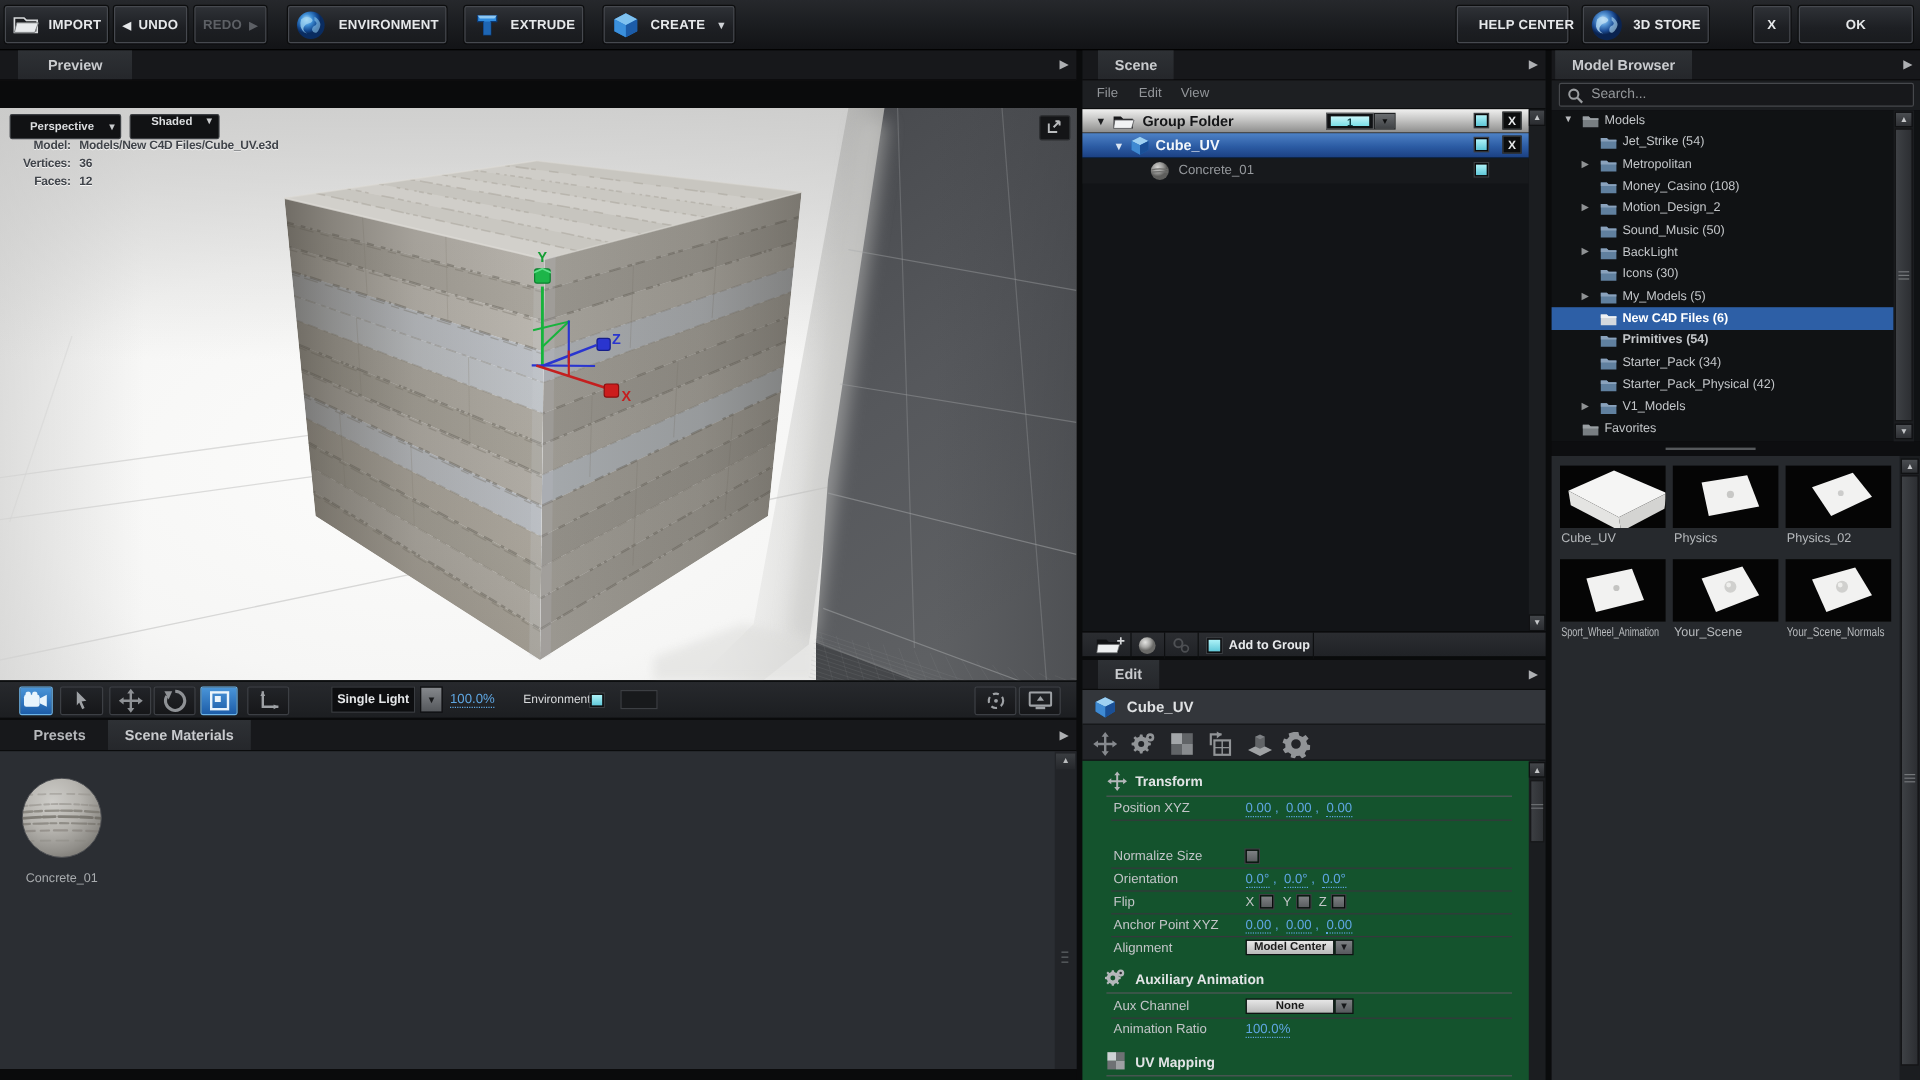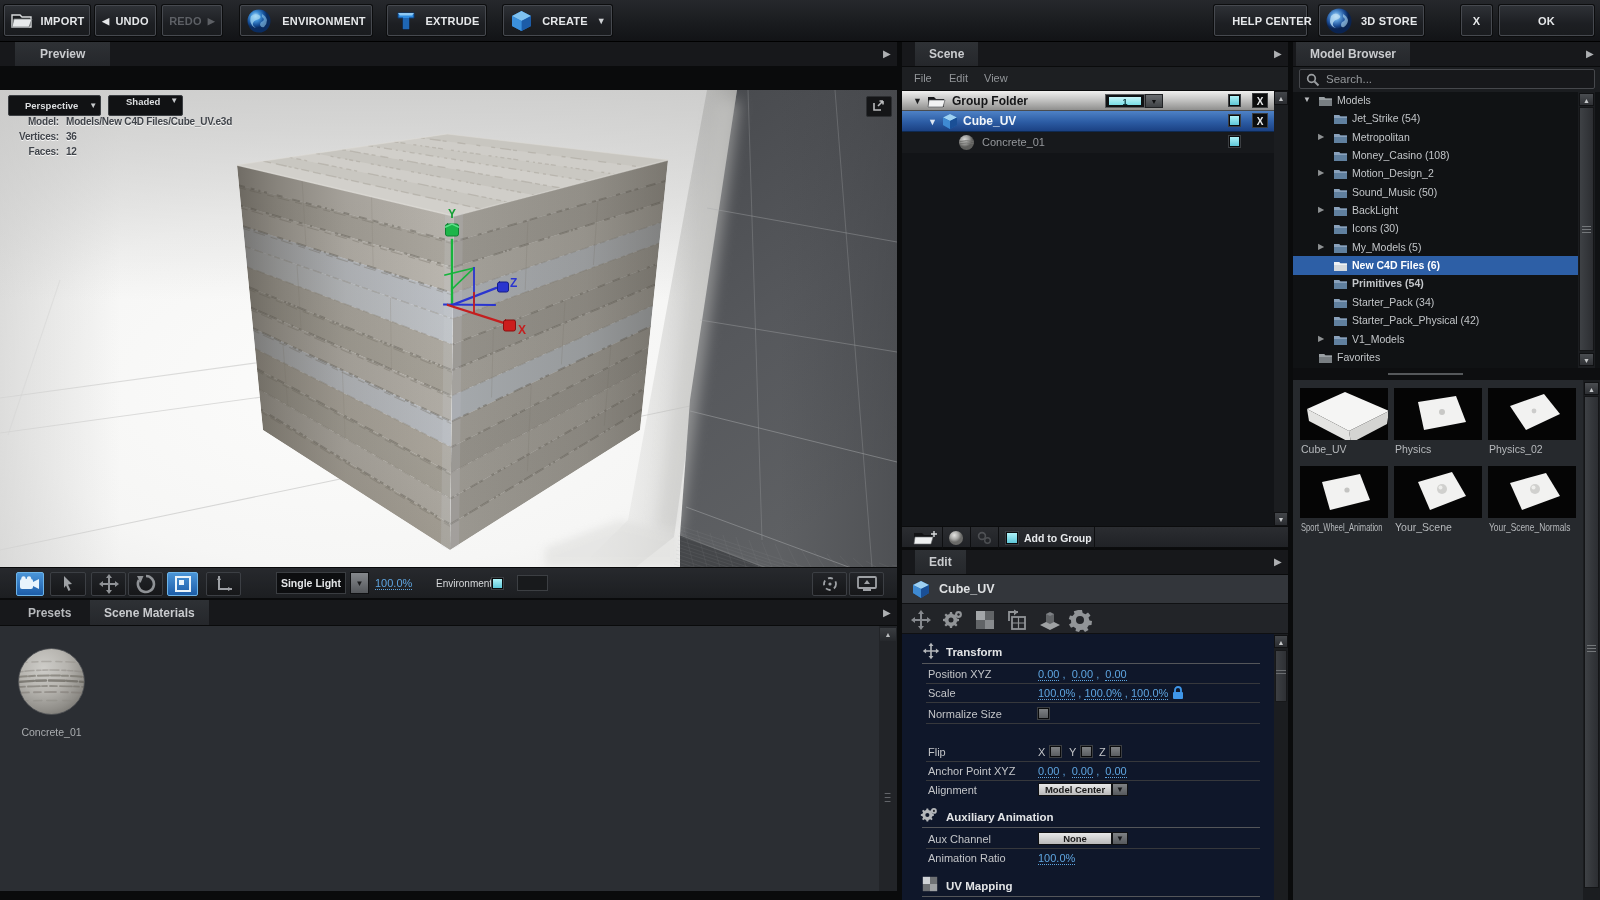--- a/index.html
+++ b/index.html
@@ -48,21 +48,21 @@
 .vbtn.blue { background:linear-gradient(#4a95d8,#1d5da8); border-color:#6db4e8; }
 
 
 #scenetabbar { left:902px; top:42px; width:386px; height:25px; }
 #scenemenu { left:902px; top:67px; width:386px; height:24px; background:#1d1f22; border-bottom:1px solid #0b0c0d; color:#93969a; font-size:11px; }
 #scenetree { left:902px; top:91px; width:386px; height:435px; background:#121417; }
 #scenetools { left:902px; top:526px; width:386px; height:22px; background:linear-gradient(#2b2d31,#202226); border-top:1px solid #0b0c0d; border-bottom:1px solid #0b0c0d; }
 #edittabbar { left:902px; top:550px; width:386px; height:25px; }
 #editheader { left:902px; top:575px; width:386px; height:29px; background:#33363b; border-bottom:1px solid #101113; }
 #editicons { left:902px; top:604px; width:386px; height:30px; background:#26282c; border-bottom:1px solid #101113; }
-#editprops { left:902px; top:634px; width:380px; height:266px; background:#0f172a; color:#c6c8cb; font-size:11px; }
+#editprops { left:902px; top:634px; width:380px; height:266px; background:#14532d; color:#c6c8cb; font-size:11px; }
 
 .prow { position:absolute; left:24px; width:334px; height:19px; border-bottom:1px solid #36383c; }
 .plabel { position:absolute; left:2px; top:3px; color:#c3c5c8; }
 .pval { position:absolute; left:112px; top:3px; color:#5ea5e0; }
 .pval u { text-decoration:none; border-bottom:1px dotted #5ea5e0; }
 .sechead { position:absolute; color:#e2e4e6; font-weight:bold; font-size:11.5px; }
 
 .ddbtn { position:absolute; height:13px; background:linear-gradient(#e8e8e8,#b9b9b9); color:#1a1a1a; font-weight:bold; font-size:9.5px; text-align:center; border:1px solid #101113; }
 .ddarr { position:absolute; width:16px; height:13px; background:linear-gradient(#7e8184,#56595d); border:1px solid #101113; color:#16171a; font-size:8px; text-align:center; line-height:12px; }
 
@@ -664,31 +664,27 @@
   <div id="editprops" class="abs">
     <svg class="abs" style="left:20px; top:8px;" width="18" height="18" viewBox="0 0 22 22" fill="#b4b7ba">
         <path d="M11 1 L14 5 L12 5 L12 10 L17 10 L17 8 L21 11 L17 14 L17 12 L12 12 L12 17 L14 17 L11 21 L8 17 L10 17 L10 12 L5 12 L5 14 L1 11 L5 8 L5 10 L10 10 L10 5 L8 5 Z"></path>
       </svg>
     <div class="sechead" style="left:44px; top:12px;">Transform</div>
     <div class="abs" style="left:20px; top:29px; width:338px; height:1px; background:#54565a;"></div>
     <div class="prow" style="top:31px;">
         <span class="plabel">Position XYZ</span>
         <span class="pval"><u>0.00</u> ,&nbsp; <u>0.00</u> ,&nbsp; <u>0.00</u></span>
       </div>
-    <div class="prow" style="top:50px;">
-        <span class="plabel">Scale</span>
-        <span class="pval"><u>100.0%</u> , <u>100.0%</u> , <u>100.0%</u></span>
-      <svg style="position:absolute; left:246px; top:2px;" width="12" height="14" viewBox="0 0 12 14">
-          <rect x="1" y="6" width="10" height="7" rx="1" fill="#3f96e8"></rect>
-          <path d="M3 6 L3 4 A3 3 0 0 1 9 4 L9 6" fill="none" stroke="#3f96e8" stroke-width="1.8"></path>
-        </svg>
-    </div>
     <div class="prow" style="top:71px;">
         <span class="plabel">Normalize Size</span>
         <span class="graybox" style="left:112px; top:3px;"></span>
+      </div>
+    <div class="prow" style="top:90px;">
+        <span class="plabel">Orientation</span>
+        <span class="pval"><u>0.0°</u> ,&nbsp; <u>0.0°</u> ,&nbsp; <u>0.0°</u></span>
       </div>
     <div class="prow" style="top:109px;">
         <span class="plabel">Flip</span>
       <span class="abs" style="left:112px; top:3px; color:#c3c5c8;">X</span>
         <span class="graybox" style="left:124px; top:3px;"></span>
       <span class="abs" style="left:143px; top:3px; color:#c3c5c8;">Y</span>
         <span class="graybox" style="left:155px; top:3px;"></span>
       <span class="abs" style="left:173px; top:3px; color:#c3c5c8;">Z</span>
         <span class="graybox" style="left:184px; top:3px;"></span>
     </div>

